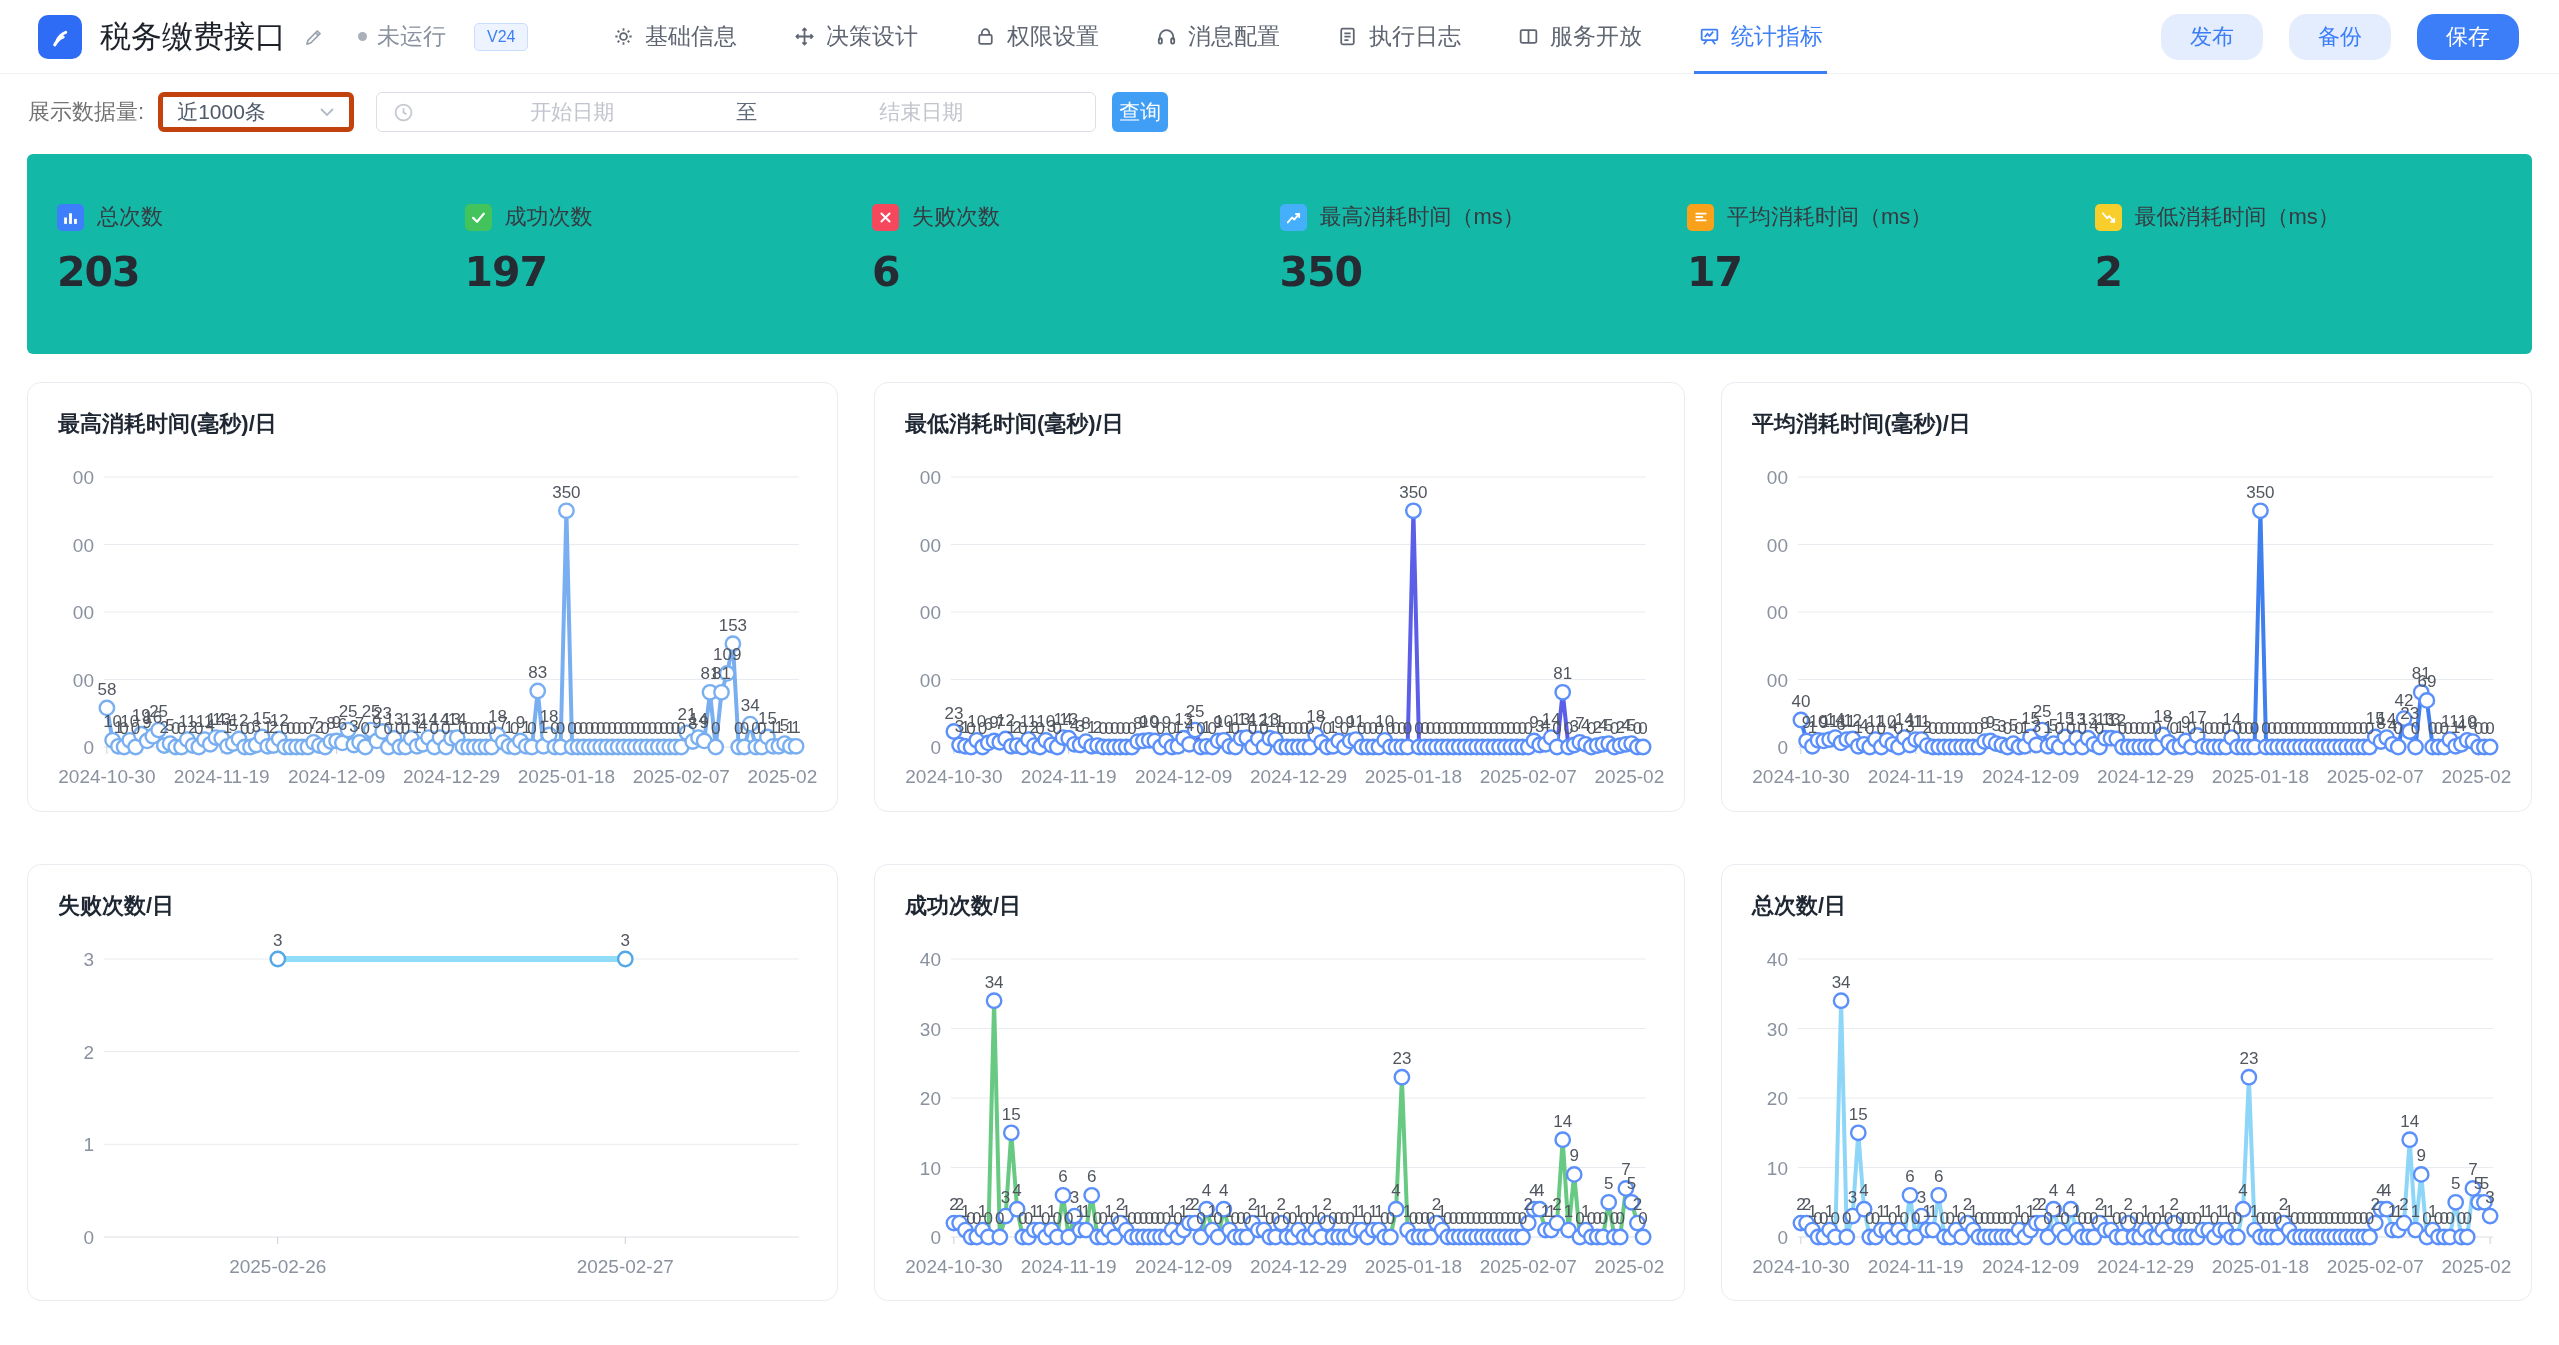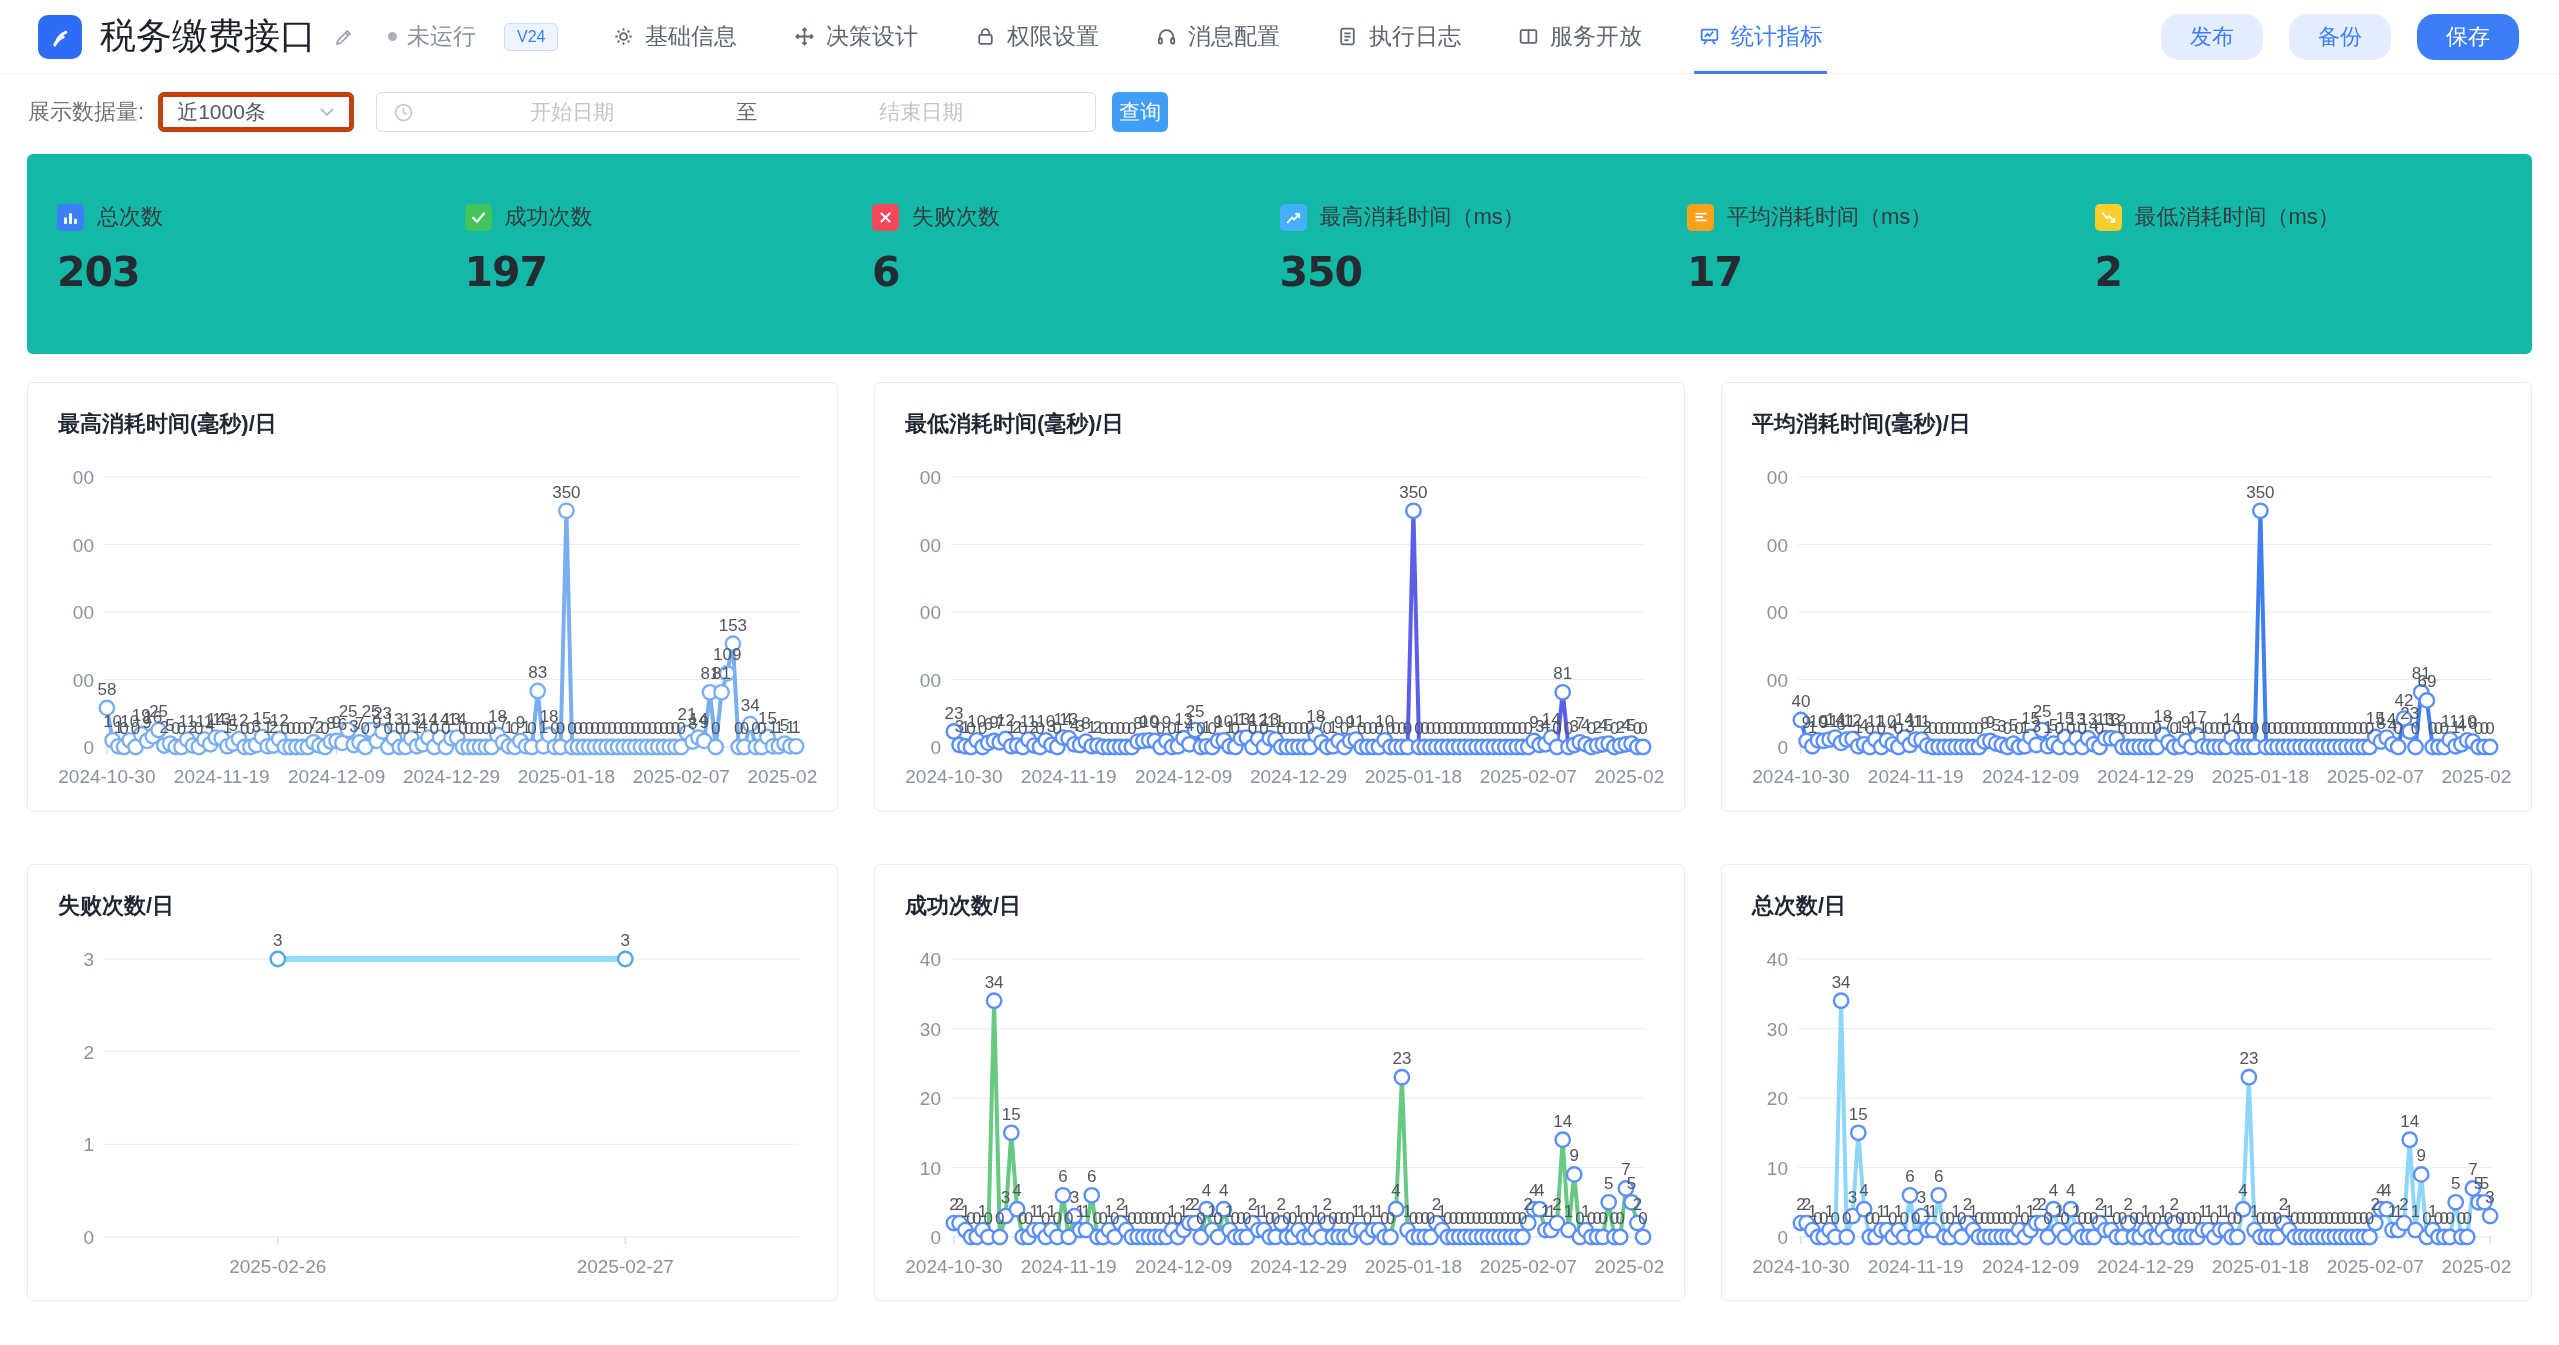--- a/index.html
+++ b/index.html
@@ -4,21 +4,21 @@
 <style>
   * { box-sizing: border-box; margin: 0; padding: 0; }
   html,body { width: 2559px; height: 1345px; background: #fff;
     font-family: "Liberation Sans", "DejaVu Sans", sans-serif; color: #1f2329; overflow: hidden; }
 
   
   .topbar { height: 74px; display: flex; align-items: center; padding: 0 40px 0 38px;
     border-bottom: 1px solid #f0f1f3; background: #fff; position: relative; }
   .logo { width: 44px; height: 44px; border-radius: 10px; background: #2F6CF6;
     display: flex; align-items: center; justify-content: center; flex: none; }
-  .app-title { font-size: 36px; color: #1d2129; margin-left: 18px; white-space: nowrap; text-align: right; }
+  .app-title { font-size: 31px; color: #1d2129; margin-left: 18px; white-space: nowrap; text-align: right; }
   .edit-ic { margin-left: 16px; display: flex; cursor: pointer; }
   .status { margin-left: 32px; display: flex; align-items: center; color: #8a919f; font-size: 23px; white-space: nowrap; }
   .status-dot { width: 9px; height: 9px; border-radius: 50%; background: #aab1bb; margin-right: 10px; }
   .version-badge { margin-left: 28px; background: #edf4ff; border: 1px solid #c9ddff; color: #3c7ef8;
     font-size: 16px; padding: 4px 12px; border-radius: 5px; white-space: nowrap; }
   .tabs { display: flex; margin-left: auto; gap: 56px; align-items: center; height: 74px; }
   .tab { display: flex; gap: 10px; align-items: center; font-size: 23px; color: #5f6672;
     height: 100%; cursor: pointer; position: relative; white-space: nowrap; }
   .tab svg { flex: none; }
   .tab.active { color: #3c7ef8; }
@@ -51,21 +51,21 @@
     padding: 48px 30px 58px; display: flex; }
   .stat { flex: 1; }
   .stat-head { display: flex; align-items: center; gap: 13px; font-size: 22px; color: #363b42; }
   .stat-icon { width: 27px; height: 27px; border-radius: 5px; display: flex; align-items: center;
     justify-content: center; flex: none; }
   .stat-value { margin-top: 16px; font-size: 41px; font-weight: 700; color: #262b33;
     font-family: "DejaVu Sans", "Liberation Sans", sans-serif; letter-spacing: -1px; }
 
   
   .charts { margin: 28px 27px 0; display: grid; grid-template-columns: repeat(3, 1fr); gap: 52px 36px; }
-  .chart-card { background: #fff; border: 1px solid #e9ecf1; border-radius: 6px;
+  .chart-card { background: #fff; border: 1px solid #e9ecf1; border-radius: 14px;
     padding: 24px 20px 4px 26px; overflow: hidden; }
   .row1 .card-h, .row1 { height: 430px; }
   .row2 { height: 437px; }
   .chart-title { font-size: 22px; font-weight: 700; color: #1f2733; margin: 2px 0 4px 4px; white-space: nowrap; }
   .chart-svg { width: 100%; display: block; overflow: hidden; }
   .row1 .chart-svg { height: 356px; }
   .row2 .chart-svg { height: 364px; }
 </style>
 </head>
 <body>

